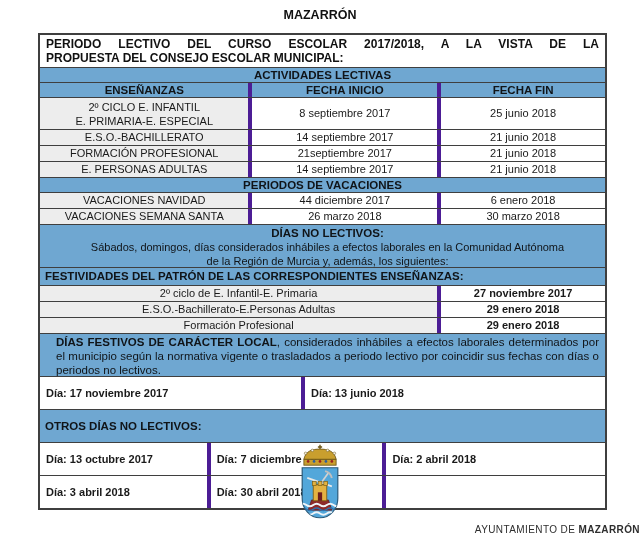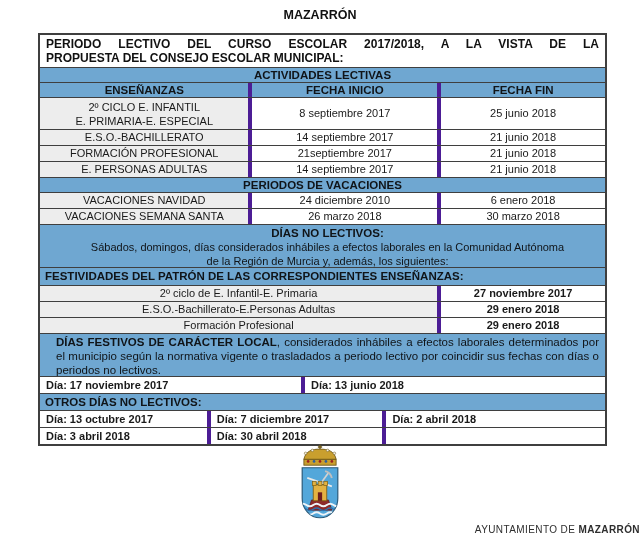--- a/index.html
+++ b/index.html
@@ -16,21 +16,21 @@
     text-align: center; font-weight: bold; font-size: 12.5px; color: #111;
   }
   .tbl {
     position: absolute; left: 38px; top: 33px; width: 569px;
     border: 2px solid #3f3f3f; background: #fff;
   }
   .row { display: flex; width: 100%; }
   .row + .row { border-top: 1px solid #3f3f3f; }
   .cell { display: flex; align-items: center; justify-content: center; text-align: center; font-size: 11px; line-height: 13px; overflow: hidden; }
   .cell + .cell { border-left: 4px solid #4c1d95; }
-  .rh15 { height: 15px; } .rh16 { height: 16px; } .rh17 { height: 17px; justify-content: flex-end; }
+  .rh15 { height: 15px; } .rh16 { height: 16px; } .rh17 { height: 33px; }
   .rh18 { height: 18px; } .rh32 { height: 32px; } .rh43 { height: 43px; }
   .band { background: #6fa7d1; color: #101418; font-weight: bold; }
   .band-center { justify-content: center; text-align: center; font-size: 11.5px; }
   .band-left { justify-content: flex-start; text-align: left; padding-left: 5px; font-size: 11.5px; }
   .gray { background: #ededed; justify-content: center; }
   .bold { font-weight: bold; }
   .left { justify-content: flex-start; text-align: left; padding-left: 6px; }
   
   .c3a-1 { width: 36.9%; } .c3a-2 { width: 33.4%; } .c3a-3 { width: 29.7%; }
   .c2f-1 { width: 70.3%; } .c2f-2 { width: 29.7%; }
@@ -99,21 +99,21 @@
     <div class="cell gray c3a-1">E. PERSONAS ADULTAS</div>
     <div class="cell c3a-2">14 septiembre 2017</div>
     <div class="cell c3a-3">21 junio 2018</div>
   </div>
 
   <div class="row rh15">
     <div class="cell band band-center" style="width:100%">PERIODOS DE VACACIONES</div>
   </div>
   <div class="row rh16">
     <div class="cell gray c3a-1">VACACIONES NAVIDAD</div>
-    <div class="cell c3a-2">24 diciembre 2010</div>
+    <div class="cell c3a-2">44 diciembre 2017</div>
     <div class="cell c3a-3">6 enero 2018</div>
   </div>
   <div class="row rh16">
     <div class="cell gray c3a-1">VACACIONES SEMANA SANTA</div>
     <div class="cell c3a-2">26 marzo 2018</div>
     <div class="cell c3a-3">30 marzo 2018</div>
   </div>
 
   <div class="row rh43">
     <div class="section-block" style="width:100%">

